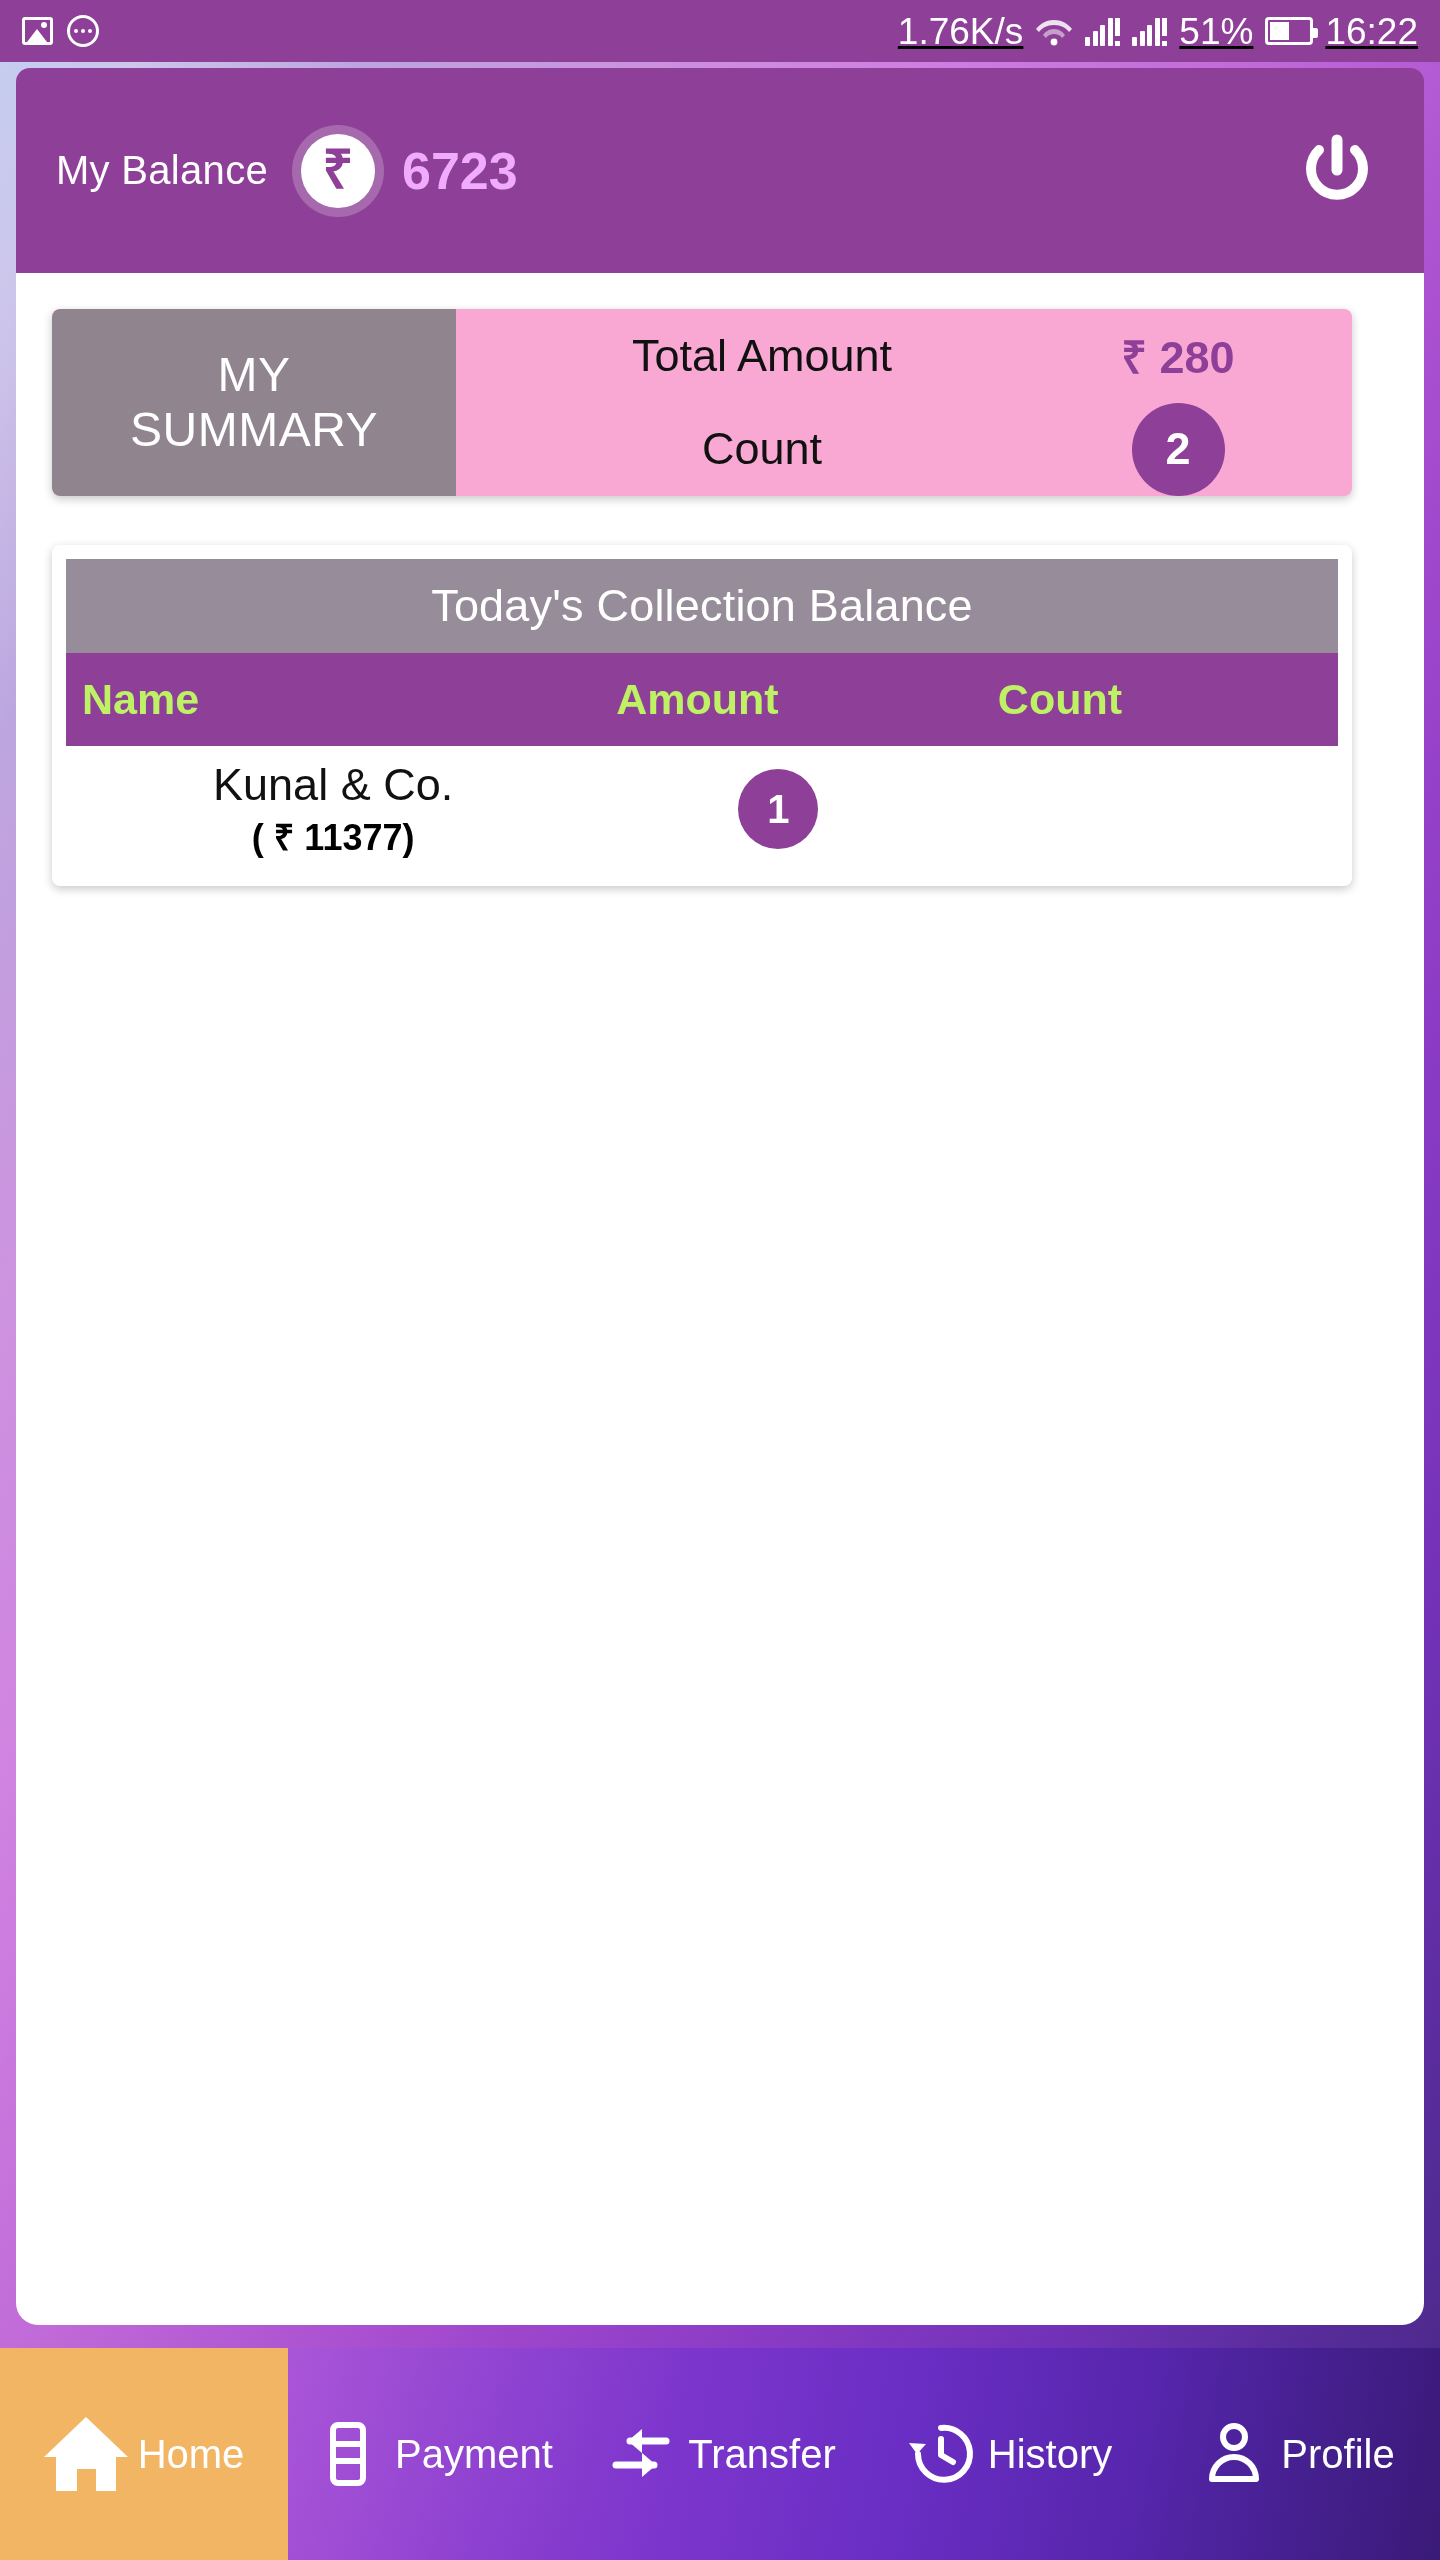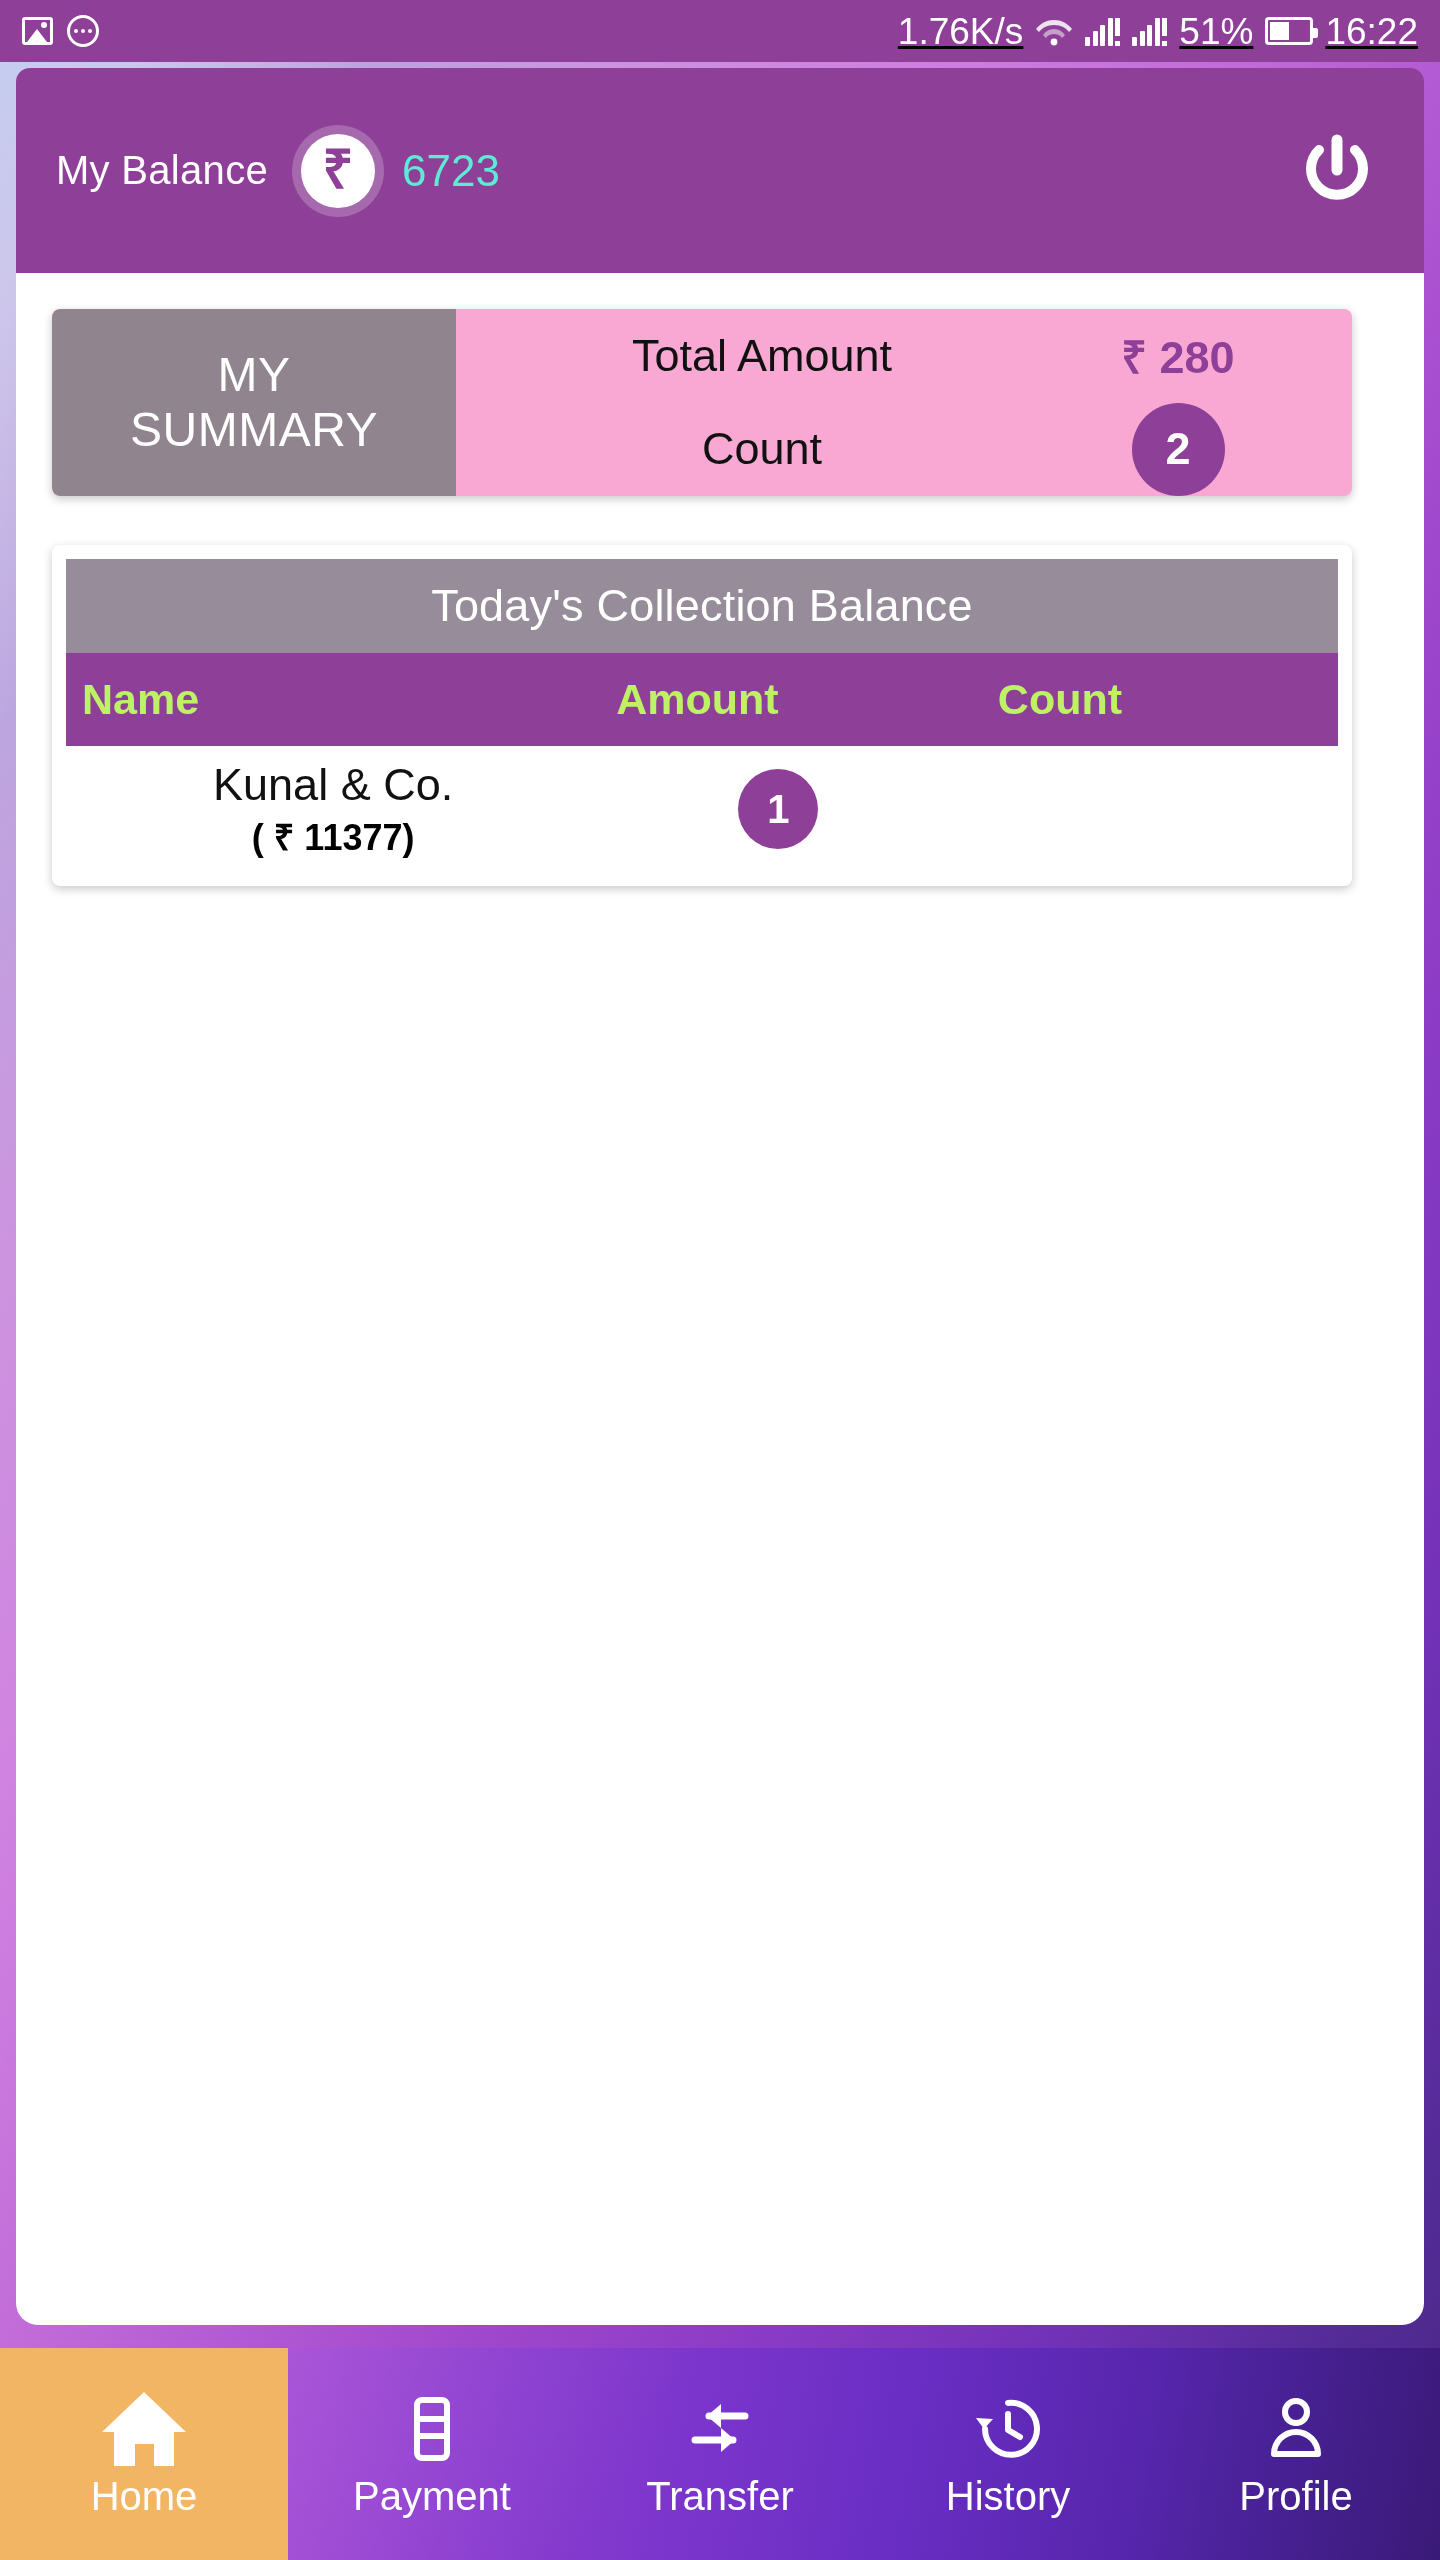--- a/index.html
+++ b/index.html
@@ -168,23 +168,23 @@
     color: #8e3f97;
     display: flex;
     align-items: center;
     justify-content: center;
     font-size: 54px;
     font-weight: 700;
     line-height: 1;
     padding-bottom: 4px;
   }
   .hdr-balance {
-    color: #5eead4;
-    font-size: 44px;
-    font-weight: 400;
+    color: #f0abfc;
+    font-size: 52px;
+    font-weight: 700;
   }
   .power-btn {
     margin-left: auto;
     width: 86px; height: 86px;
     display: flex; align-items: center; justify-content: center;
     cursor: pointer;
   }
 
   
   .content {
@@ -366,21 +366,21 @@
   }
   .bottom-nav::before {
     content:"";
     position:absolute; left:0; top:0; right:0; bottom:0;
     background: linear-gradient(120deg, rgba(255,255,255,0.13) 0%, rgba(255,255,255,0) 45%);
     pointer-events:none;
   }
   .nav-item {
     flex: 1;
     display: flex;
-    flex-direction: column;
+    flex-direction: row;
     align-items: center;
     justify-content: center;
     gap: 10px;
     position: relative;
     z-index: 2;
     cursor: pointer;
   }
   .nav-item.active { background: #f2b563; }
   .nav-label {
     color: #ffffff;

